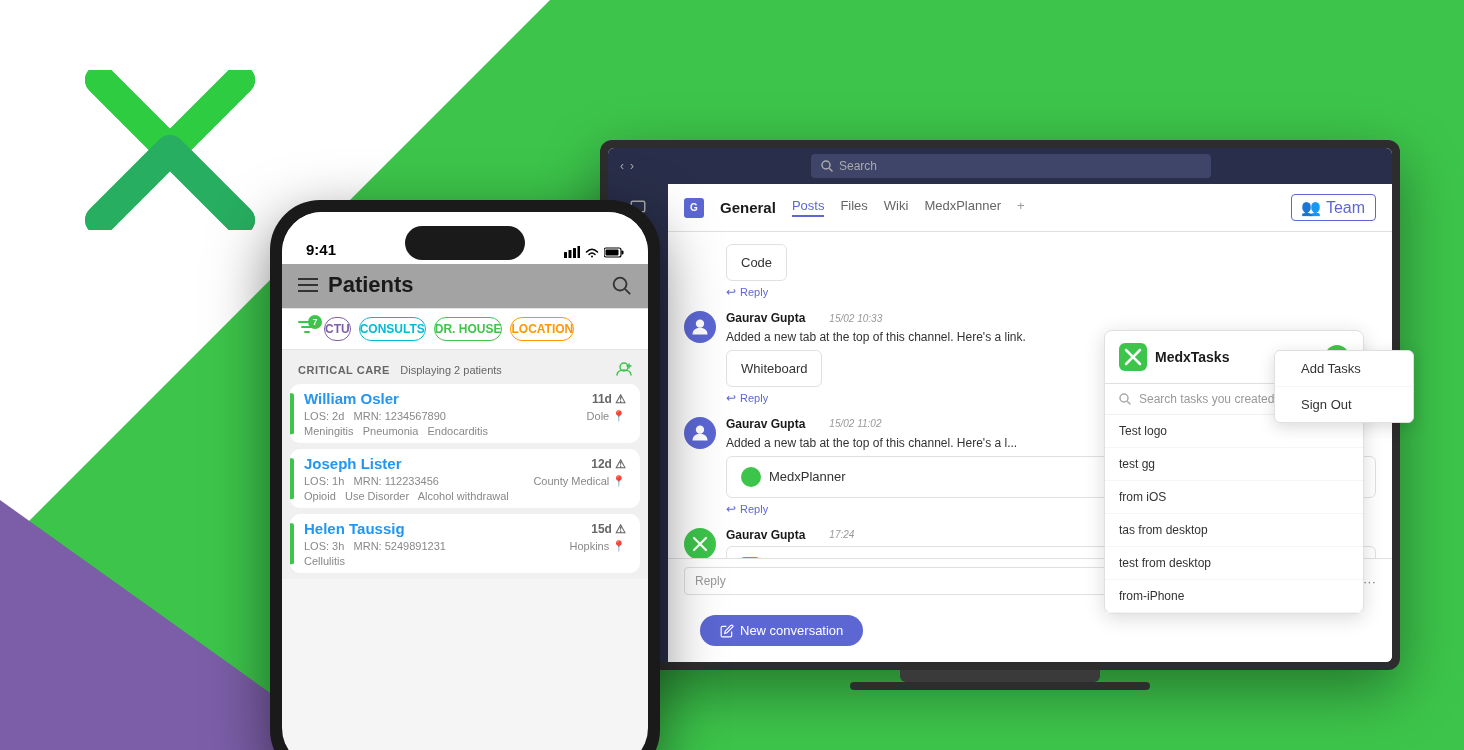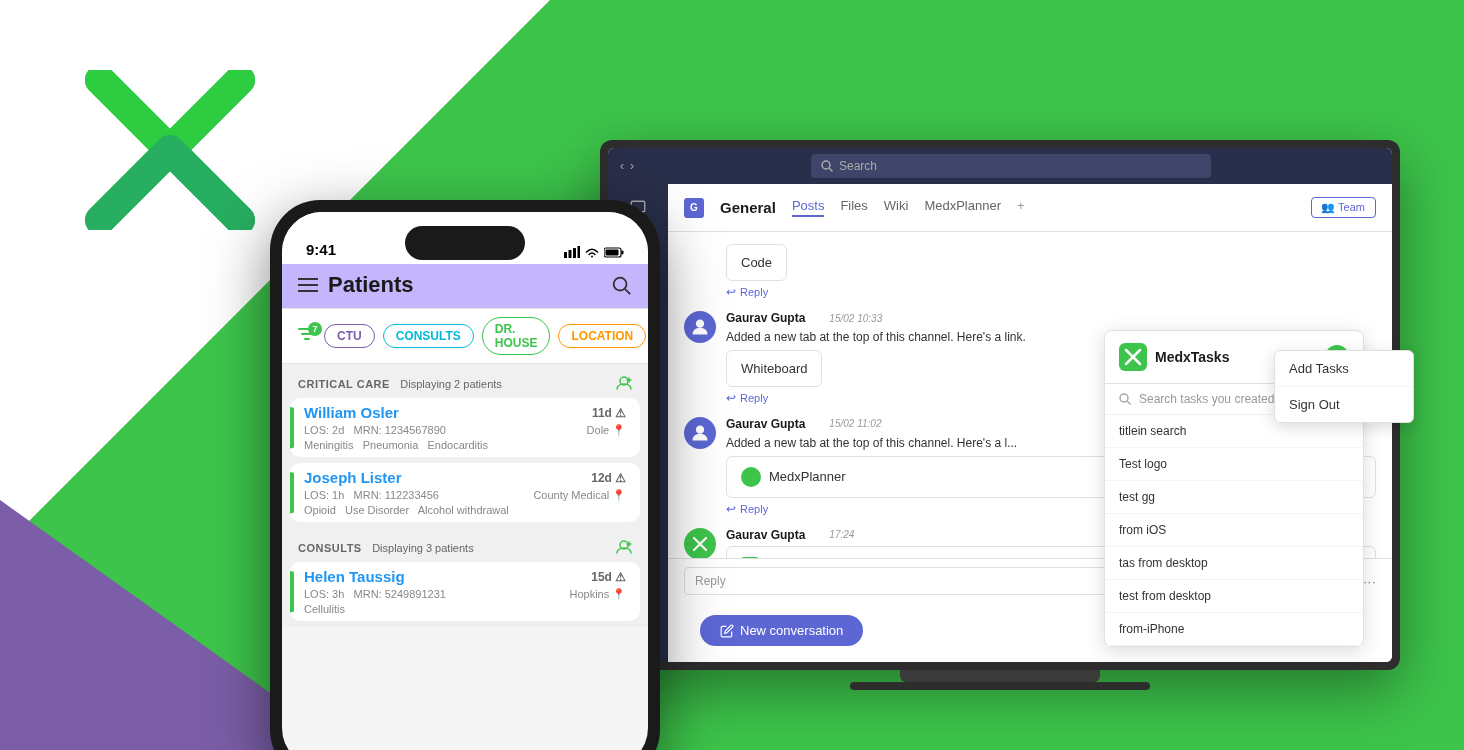--- a/index.html
+++ b/index.html
@@ -112,21 +112,21 @@
     }
 
     .status-icons {
       display: flex;
       gap: 5px;
       align-items: center;
     }
 
     
     .phone-header {
-      background: #c4b5fd;
+      background: #a3a3a3;
       padding: 8px 16px 10px;
       display: flex;
       align-items: center;
       justify-content: space-between;
       border-bottom: 1px solid #e5e5e5;
     }
 
     .phone-header-left {
       display: flex;
       align-items: center;
@@ -185,21 +185,21 @@
       font-size: 9px;
       display: flex;
       align-items: center;
       justify-content: center;
       font-weight: 700;
     }
 
     .filter-tag {
       border: 1.5px solid;
       border-radius: 20px;
-      padding: 4px 12px;
+      padding: 4px 0;
       font-size: 12px;
       font-weight: 600;
     }
 
     .filter-tag-ctu {
       border-color: #7b5ea7;
       color: #7b5ea7;
     }
 
     .filter-tag-consults {
@@ -473,21 +473,21 @@
       display: flex;
       align-items: center;
       gap: 8px;
     }
 
     .team-btn {
       border: 1px solid #5c67d4;
       color: #5c67d4;
       border-radius: 4px;
       padding: 3px 10px;
-      font-size: 11px;
+      font-size: 16px;
     }
 
     
     .teams-messages {
       flex: 1;
       overflow-y: auto;
       padding: 8px 16px;
     }
 
     .message-item {
@@ -698,21 +698,21 @@
       top: 350px;
       width: 140px;
       background: white;
       border: 1px solid #e0e0e0;
       border-radius: 6px;
       box-shadow: 0 4px 16px rgba(0,0,0,0.15);
       z-index: 35;
     }
 
     .context-menu-item {
-      padding: 10px 14px;
+      padding: 10px 26px;
       font-size: 13px;
       color: #333;
       cursor: pointer;
       border-bottom: 1px solid #f5f5f5;
     }
 
     .context-menu-item:last-child {
       border-bottom: none;
     }
 
@@ -841,34 +841,20 @@
             <span>Joseph Lister</span>
             <span class="patient-los">12d ⚠</span>
           </div>
           <div class="patient-details">
             <span class="patient-mrn">LOS: 1h &nbsp; MRN: 112233456</span>
             <span class="patient-location">County Medical 📍</span>
           </div>
           <div class="patient-diagnoses">Opioid &nbsp; Use Disorder &nbsp; Alcohol withdrawal</div>
         </div>
 
-        <div class="patient-section-header">
-          <div>
-            <span class="section-title">CONSULTS</span>
-            <span class="section-count">Displaying 3 patients</span>
-          </div>
-          <div class="add-patient-btn">
-            <svg width="16" height="16" viewBox="0 0 16 16" fill="none">
-              <circle cx="8" cy="6" r="4" stroke="#3dc54b" stroke-width="1.5"></circle>
-              <path d="M1 14c0-3 3-5 7-5s7 2 7 5" stroke="#3dc54b" stroke-width="1.5" stroke-linecap="round"></path>
-              <line x1="13" y1="3" x2="13" y2="7" stroke="#3dc54b" stroke-width="1.5" stroke-linecap="round"></line>
-              <line x1="11" y1="5" x2="15" y2="5" stroke="#3dc54b" stroke-width="1.5" stroke-linecap="round"></line>
-            </svg>
-          </div>
-        </div>
 
         <div class="patient-card">
           <div class="patient-name">
             <span>Helen Taussig</span>
             <span class="patient-los">15d ⚠</span>
           </div>
           <div class="patient-details">
             <span class="patient-mrn">LOS: 3h &nbsp; MRN: 5249891231</span>
             <span class="patient-location">Hopkins 📍</span>
           </div>
@@ -1072,21 +1058,20 @@
     <svg width="12" height="12" viewBox="0 0 12 12" fill="none">
       <circle cx="5" cy="5" r="4" stroke="#aaa" stroke-width="1.5"></circle>
       <line x1="8.5" y1="8.5" x2="11" y2="11" stroke="#aaa" stroke-width="1.5" stroke-linecap="round"></line>
     </svg>
     <span class="medxtasks-search-input">Search tasks you created here...</span>
     <svg width="12" height="12" viewBox="0 0 12 12" fill="none">
       <circle cx="5" cy="5" r="4" stroke="#aaa" stroke-width="1.5"></circle>
       <line x1="8.5" y1="8.5" x2="11" y2="11" stroke="#aaa" stroke-width="1.5" stroke-linecap="round"></line>
     </svg>
   </div>
-  <div class="medxtasks-task-item">titlein search</div>
   <div class="medxtasks-task-item">Test logo</div>
   <div class="medxtasks-task-item">test gg</div>
   <div class="medxtasks-task-item">from iOS</div>
   <div class="medxtasks-task-item">tas from desktop</div>
   <div class="medxtasks-task-item">test from desktop</div>
   <div class="medxtasks-task-item">from-iPhone</div>
 </div>
 
 <div class="context-menu">
   <div class="context-menu-item">Add Tasks</div>

